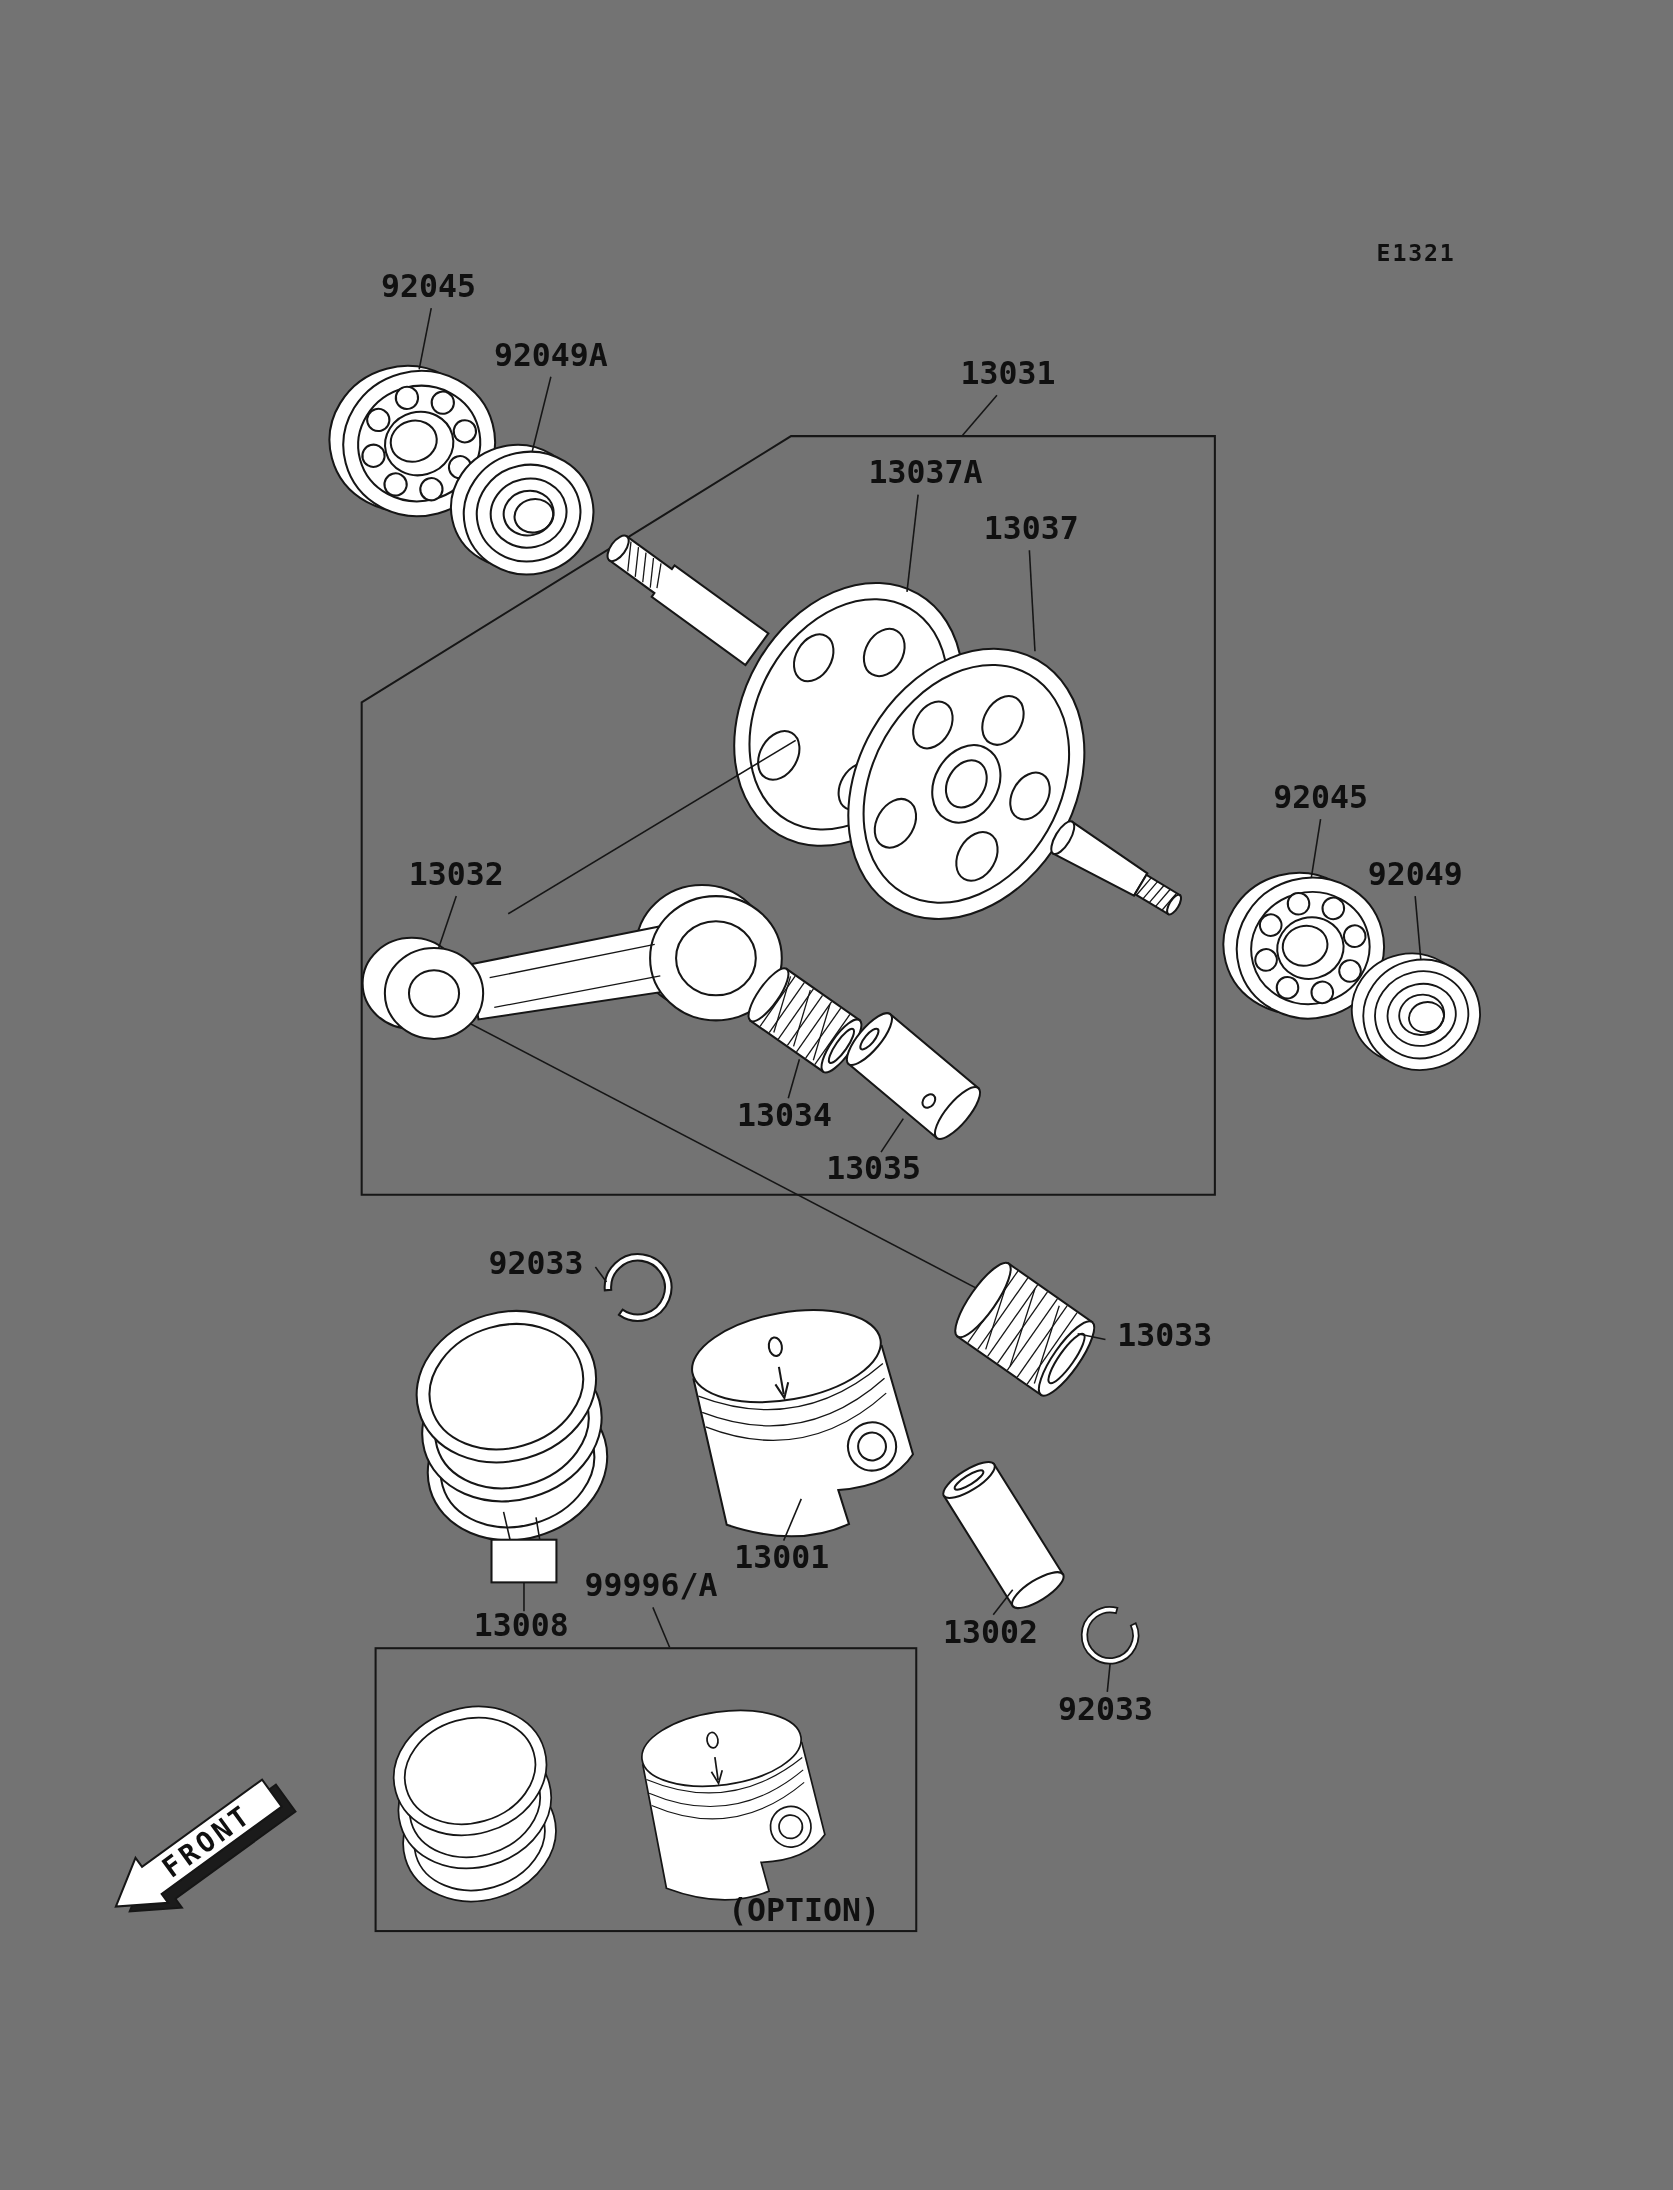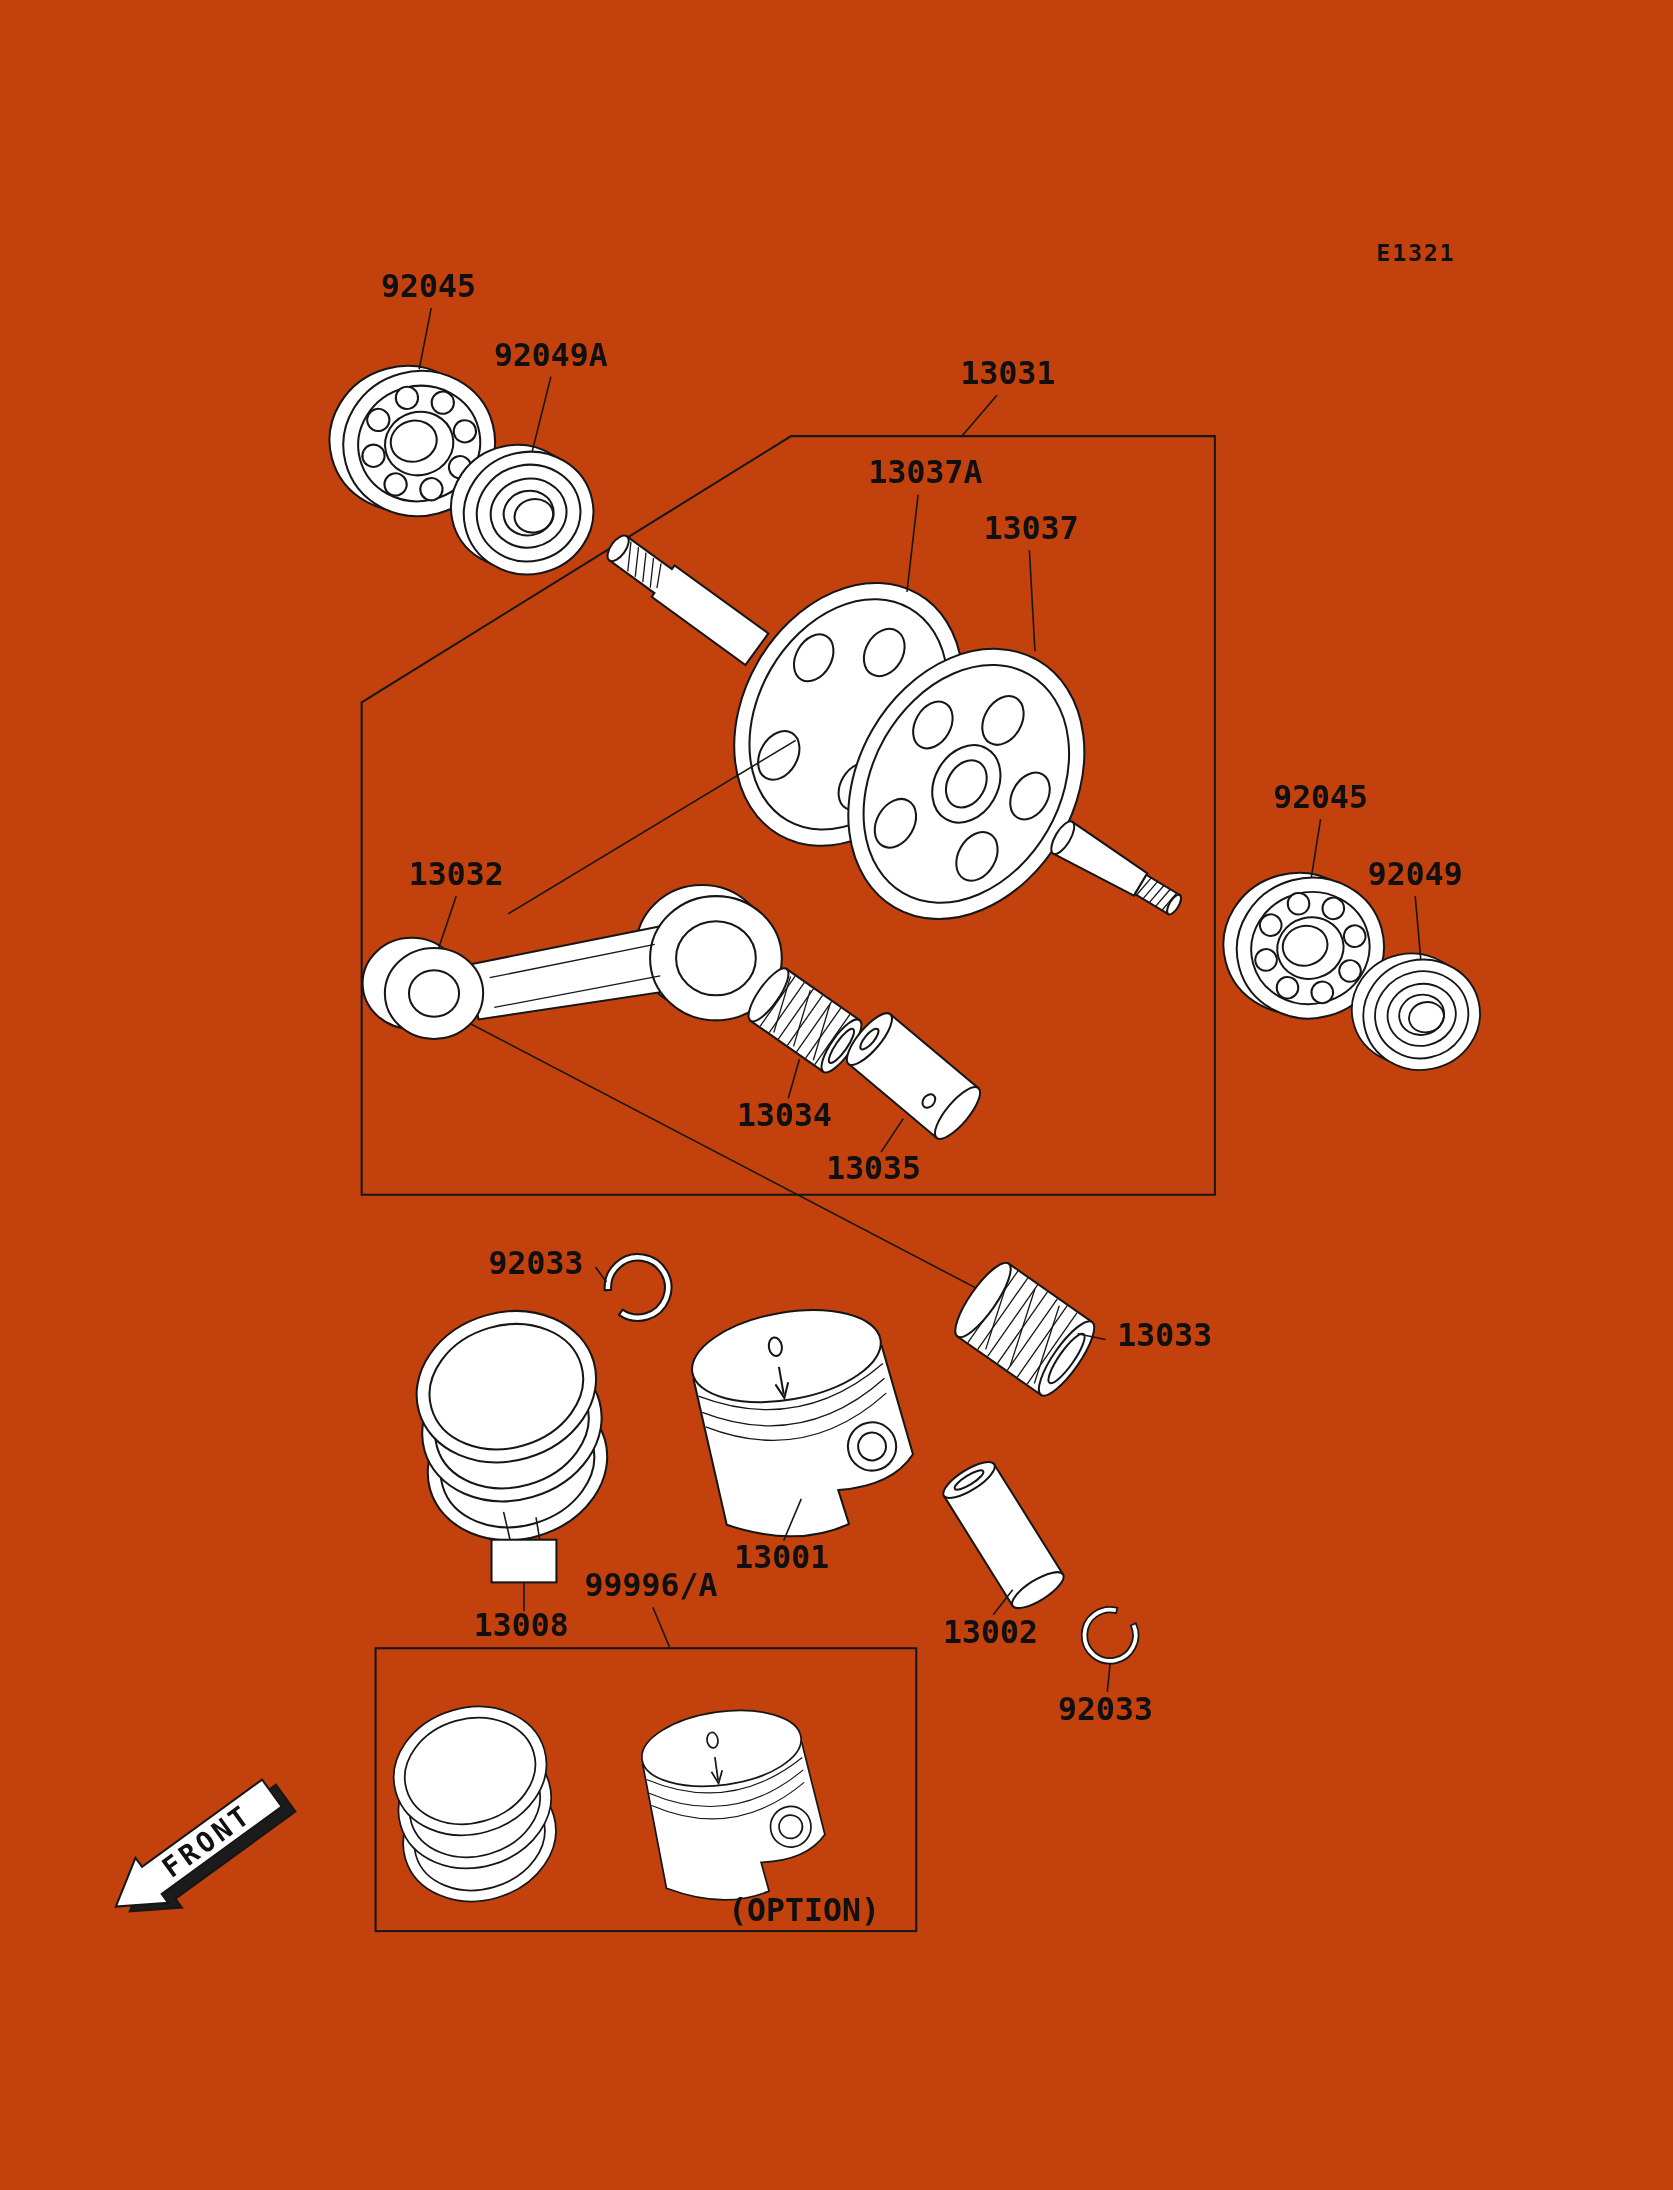--- a/index.html
+++ b/index.html
@@ -1,18 +1,18 @@
 <!DOCTYPE html>
 <html style="font-size:15px"><head>
 <meta charset="utf-8">
 <style>
   * { margin:0; padding:0; box-sizing:border-box; }
   html,body { background:#ffffff; }
   body { font-family:"DejaVu Sans Mono", monospace; }
-  .page { position:relative; width:1673px; height:2191px; background:#c2410c; overflow:hidden;text-align:center; }
+  .page { position:relative; width:1673px; height:2191px; background:#737373; overflow:hidden;text-align:center; }
   .diagram-svg { position:absolute; left:0; top:0; }
 
   .ln   { fill:none;    stroke:#161616; stroke-width:2.2; }
   .wh   { fill:#ffffff; stroke:#161616; stroke-width:2.2; }
   .thin { fill:none;    stroke:#161616; stroke-width:1.4; }
   .ldr  { fill:none;    stroke:#161616; stroke-width:1.7; }
   .dk   { fill:#1b1b1b; stroke:#161616; stroke-width:2;   }
 
   .part-label  { font:700 34px "DejaVu Sans Mono", monospace; fill:#101010; text-anchor:middle; }
   .code-label  { font:700 25px "DejaVu Sans Mono", monospace; fill:#101010; text-anchor:middle; letter-spacing:2px; }

